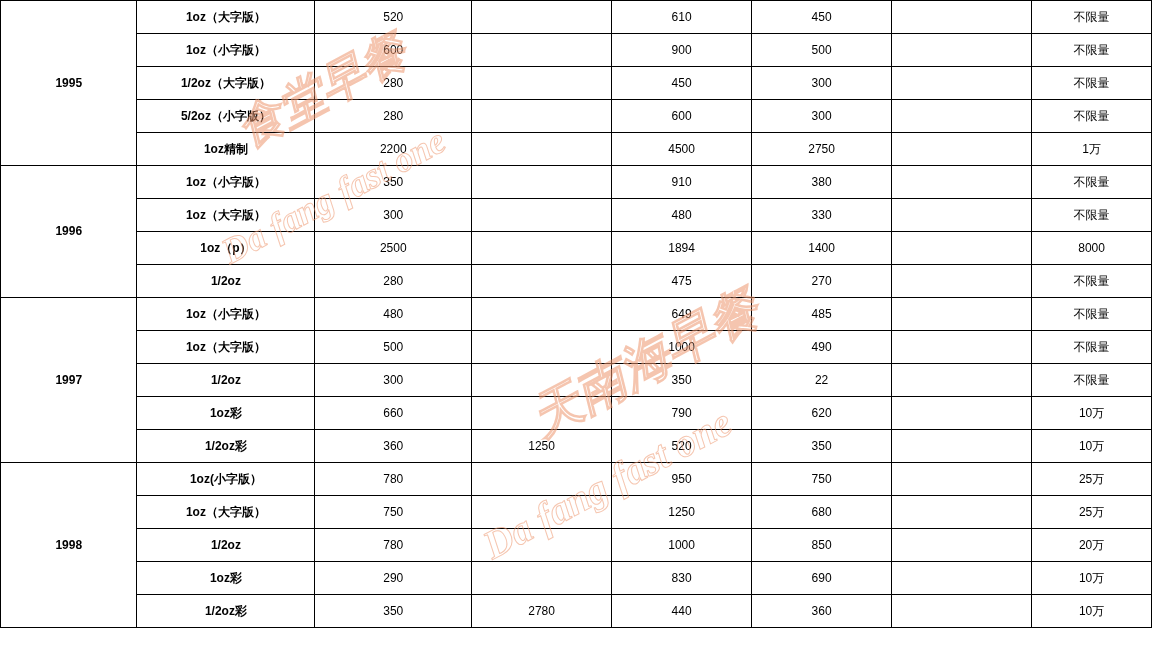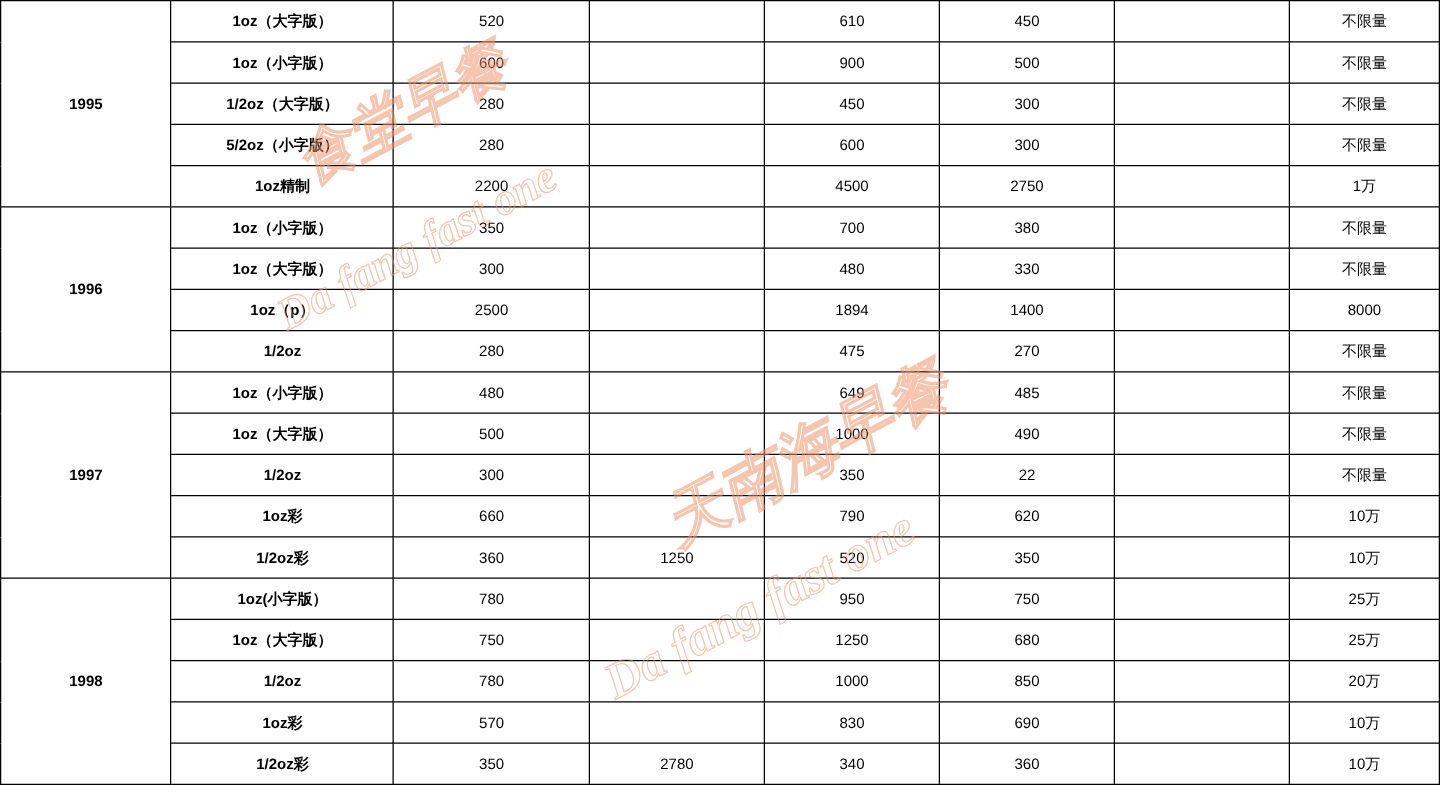--- a/index.html
+++ b/index.html
@@ -140,21 +140,21 @@
           <td>4500</td>
           <td>2750</td>
           <td class="empty"></td>
           <td>1万</td>
         </tr>
         <tr>
           <td class="year" rowspan="4">1996</td>
           <td class="label">1oz（小字版）</td>
           <td>350</td>
           <td class="empty"></td>
-          <td>700</td>
+          <td>910</td>
           <td>380</td>
           <td class="empty"></td>
           <td>不限量</td>
         </tr>
         <tr>
           <td class="label">1oz（大字版）</td>
           <td>300</td>
           <td class="empty"></td>
           <td>480</td>
           <td>330</td>
@@ -248,32 +248,32 @@
           <td class="label">1/2oz</td>
           <td>780</td>
           <td class="empty"></td>
           <td>1000</td>
           <td>850</td>
           <td class="empty"></td>
           <td>20万</td>
         </tr>
         <tr>
           <td class="label hl">1oz彩</td>
-          <td>570</td>
+          <td>290</td>
           <td class="empty"></td>
           <td>830</td>
           <td>690</td>
           <td class="empty"></td>
           <td>10万</td>
         </tr>
         <tr>
           <td class="label hl">1/2oz彩</td>
           <td>350</td>
           <td>2780</td>
-          <td>340</td>
+          <td>440</td>
           <td>360</td>
           <td class="empty"></td>
           <td>10万</td>
         </tr>
       </tbody>
   </table>
 </div>
 
 <div class="watermark">
   <div class="wm-text wm1">食堂早餐</div>

